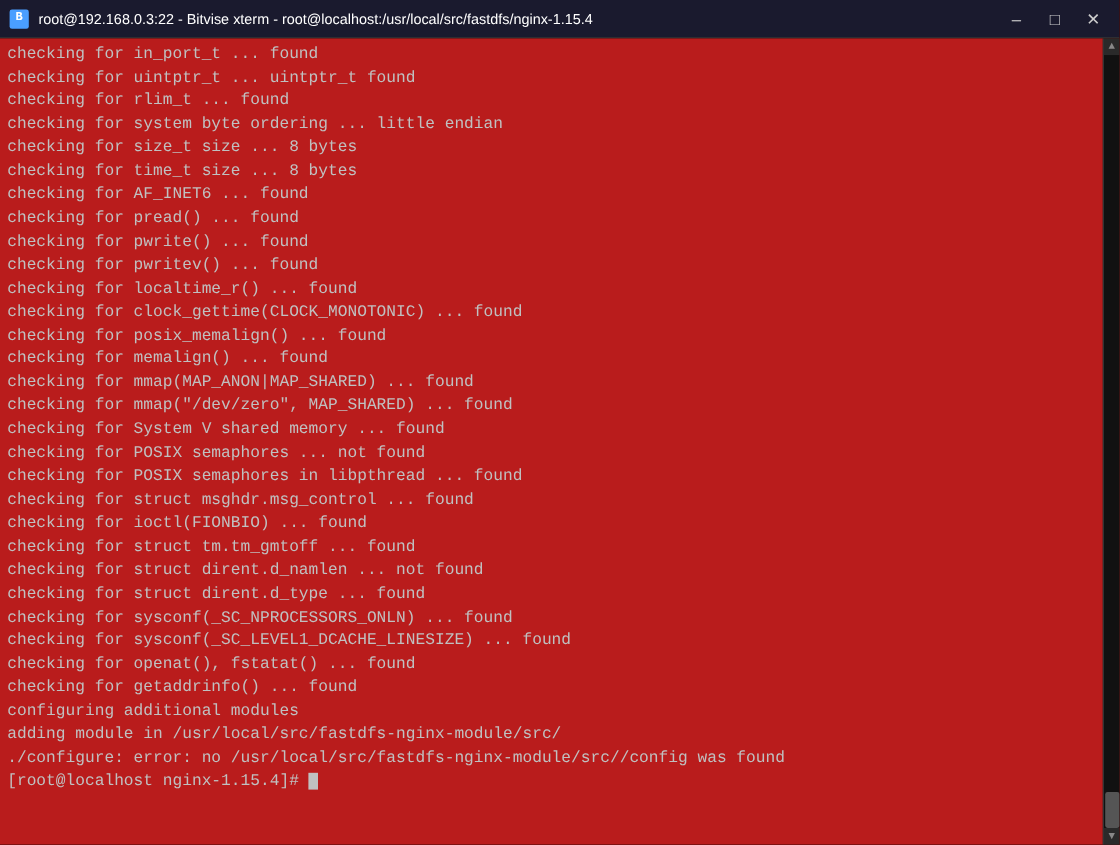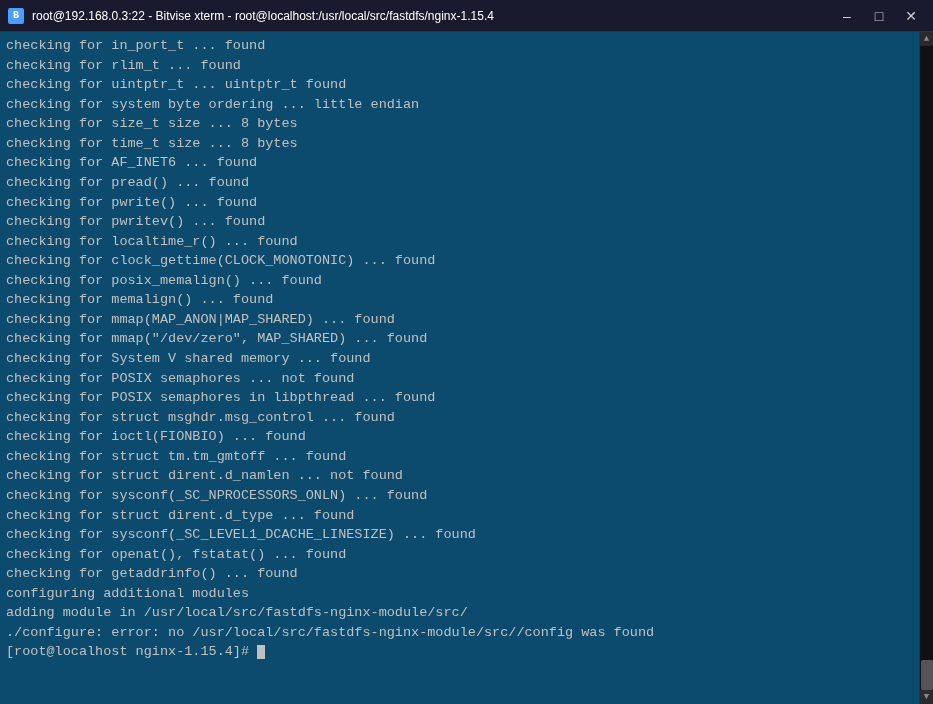--- a/index.html
+++ b/index.html
@@ -64,21 +64,21 @@
       display: flex;
       align-items: center;
       justify-content: center;
       border-radius: 3px;
     }
 
     .terminal-wrapper {
       display: flex;
       width: 100%;
       height: calc(704px - 32px);
-      background: #0c4a6e;
+      background: #b91c1c;
       gap: 44px;
     }
 
     .terminal-content {
       flex: 1;
       padding: 4px 6px;
       overflow: hidden;
       font-size: 13.5px;
       line-height: 1.45;
       color: #c0c0c0;
@@ -155,44 +155,44 @@
     <div class="title-bar-controls">
       <button class="title-btn">–</button>
       <button class="title-btn">□</button>
       <button class="title-btn close">✕</button>
     </div>
   </div>
 
   <div class="terminal-wrapper">
     <div class="terminal-content" id="terminal-output">
     <span class="line">checking for in_port_t ... found</span>
+        <span class="line">checking for uintptr_t ... uintptr_t found</span>
         <span class="line">checking for rlim_t ... found</span>
-        <span class="line">checking for uintptr_t ... uintptr_t found</span>
         <span class="line">checking for system byte ordering ... little endian</span>
         <span class="line">checking for size_t size ... 8 bytes</span>
         <span class="line">checking for time_t size ... 8 bytes</span>
         <span class="line">checking for AF_INET6 ... found</span>
         <span class="line">checking for pread() ... found</span>
         <span class="line">checking for pwrite() ... found</span>
         <span class="line">checking for pwritev() ... found</span>
         <span class="line">checking for localtime_r() ... found</span>
         <span class="line">checking for clock_gettime(CLOCK_MONOTONIC) ... found</span>
         <span class="line">checking for posix_memalign() ... found</span>
         <span class="line">checking for memalign() ... found</span>
         <span class="line">checking for mmap(MAP_ANON|MAP_SHARED) ... found</span>
         <span class="line">checking for mmap("/dev/zero", MAP_SHARED) ... found</span>
         <span class="line">checking for System V shared memory ... found</span>
         <span class="line">checking for POSIX semaphores ... not found</span>
         <span class="line">checking for POSIX semaphores in libpthread ... found</span>
         <span class="line">checking for struct msghdr.msg_control ... found</span>
         <span class="line">checking for ioctl(FIONBIO) ... found</span>
         <span class="line">checking for struct tm.tm_gmtoff ... found</span>
         <span class="line">checking for struct dirent.d_namlen ... not found</span>
+        <span class="line">checking for struct dirent.d_type ... found</span>
         <span class="line">checking for sysconf(_SC_NPROCESSORS_ONLN) ... found</span>
-        <span class="line">checking for struct dirent.d_type ... found</span>
         <span class="line">checking for sysconf(_SC_LEVEL1_DCACHE_LINESIZE) ... found</span>
         <span class="line">checking for openat(), fstatat() ... found</span>
         <span class="line">checking for getaddrinfo() ... found</span>
         <span class="line">configuring additional modules</span>
         <span class="line">adding module in /usr/local/src/fastdfs-nginx-module/src/</span>
         <span class="line">./configure: error: no /usr/local/src/fastdfs-nginx-module/src//config was found</span>
         <span class="line">[root@localhost nginx-1.15.4]# <span class="cursor"></span></span>
       </div>
     <div class="scrollbar">
       <div class="scrollbar-arrow">▲</div>

